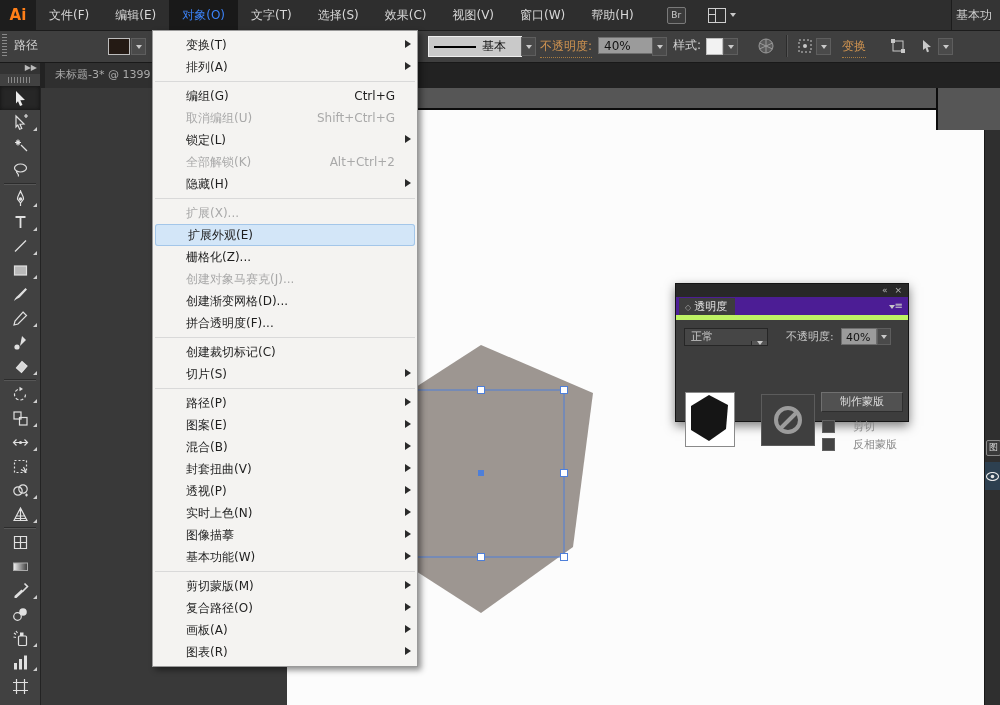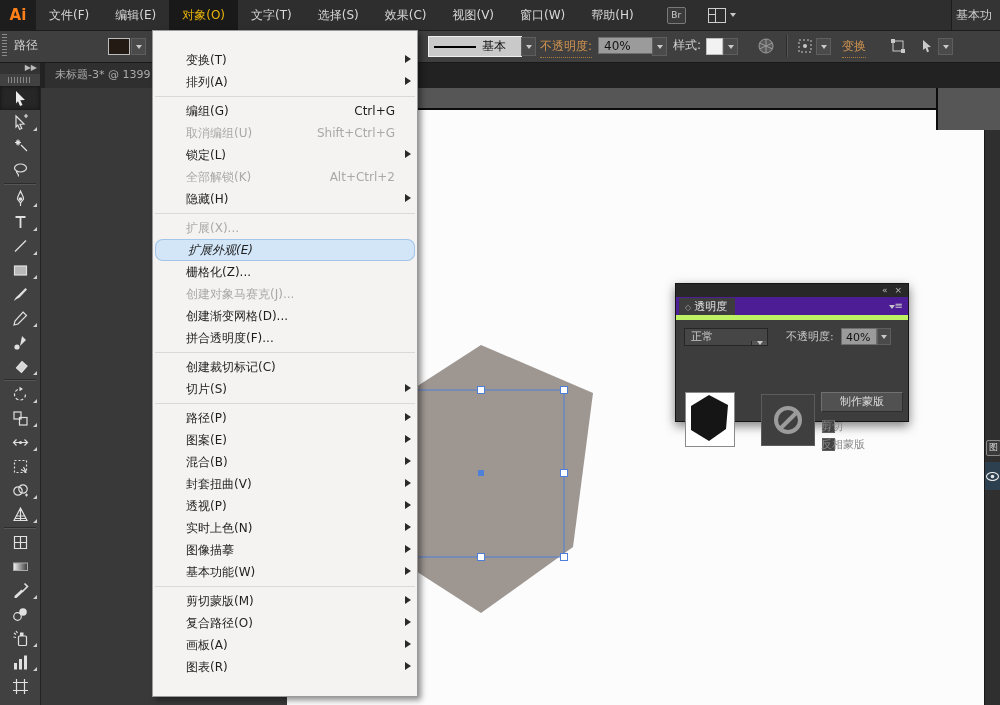--- a/index.html
+++ b/index.html
@@ -5,21 +5,21 @@
   html,body{margin:0;padding:0;background:#222;}
   #stage{position:relative;width:1000px;height:705px;overflow:hidden;
          font-family:"DejaVu Sans","Liberation Sans",sans-serif;font-size:12px;
          background:#393939;user-select:none;}
   
   #menubar{position:absolute;left:0;top:0;width:1000px;height:30px;background:#2e2e2e;
            border-bottom:1px solid #1c1c1c;display:flex;align-items:stretch;z-index:40;}
   #ai-logo{width:36px;background:#1d1d1d;color:#ff7f18;font-weight:bold;font-size:15px;
            display:flex;align-items:center;justify-content:center;}
   .mb-item{color:#d8d8d8;line-height:30px;padding:0 13px;white-space:nowrap;cursor:default;}
-  .mb-item.active{background:#191919;color:#eab308;}
+  .mb-item.active{background:#191919;color:#3b82f6;}
   #bridge-btn{margin-left:20px;align-self:center;width:17px;height:15px;border:1px solid #7a7a7a;
               background:#3a3a3a;color:#cfcfcf;font-size:9px;display:flex;align-items:center;
               justify-content:center;border-radius:2px;}
   #arrange-docs{margin-left:22px;align-self:center;display:flex;align-items:center;}
   #arrange-docs .panes{width:16px;height:13px;border:1px solid #cfcfcf;background:#2e2e2e;position:relative;}
   #arrange-docs .panes:before{content:"";position:absolute;left:6px;top:0;bottom:0;width:1px;background:#cfcfcf;}
   #arrange-docs .panes:after{content:"";position:absolute;left:0;right:9px;top:5px;height:1px;background:#cfcfcf;}
   #workspace{position:absolute;right:0;top:0;height:30px;width:44px;overflow:hidden;
              color:#cfcfcf;line-height:30px;padding-left:4px;background:#343434;border-left:1px solid #1c1c1c;}
   .dd-arrow{width:0;height:0;border-left:3.5px solid transparent;border-right:3.5px solid transparent;
@@ -68,28 +68,28 @@
   #tb-grip{height:6px;margin:3px 8px;background:repeating-linear-gradient(90deg,#8a8a8a 0 1px,transparent 1px 3px);}
   .tool{position:relative;height:24px;display:flex;align-items:center;justify-content:center;}
   .tool.active{background:#262626;box-shadow:inset 0 0 4px #111;}
   .tool.fly:after{content:"";position:absolute;right:3px;bottom:3px;width:0;height:0;
                   border-left:4px solid transparent;border-bottom:4px solid #cfcfcf;}
   .tool svg{display:block;}
   .tool-sep{height:1px;background:#2c2c2c;border-bottom:1px solid #565656;margin:1px 4px;}
   
   #object-menu{position:absolute;left:152px;top:30px;width:266px;background:#f4f3f1;
                border:1px solid #9a9a9a;box-shadow:3px 3px 6px rgba(0,0,0,.45);z-index:50;
-               padding:18px 0;box-sizing:border-box;}
+               padding:3px 0;box-sizing:border-box;}
   .m-row{position:relative;height:22px;display:flex;align-items:center;color:#1e1e1e;}
   .m-row .lab{margin-left:33px;white-space:nowrap;}
   .m-row .sc{margin-left:auto;margin-right:22px;white-space:nowrap;}
   .m-row .sub{position:absolute;right:6px;top:6px;width:0;height:0;
               border-top:4.5px solid transparent;border-bottom:4.5px solid transparent;border-left:6px solid #2a2a2a;}
   .m-row.dis{color:#a9a9a9;}
-  .m-row.hl{background:#d3e6f8;box-shadow:inset 0 0 0 1px #a3c6e9;border-radius:8px;margin:0 2px;font-style:italic;}
+  .m-row.hl{background:#d3e6f8;box-shadow:inset 0 0 0 1px #a3c6e9;border-radius:3px;margin:0 2px;}
   .m-sep{height:1px;background:#d9d9d9;margin:3px 2px;}
   
   #tpanel{position:absolute;left:675px;top:283px;width:234px;height:139px;background:#3d3d3d;
           border:1px solid #151515;box-shadow:0 4px 10px rgba(0,0,0,.5);z-index:45;box-sizing:border-box;}
   #tp-head{height:13px;background:#282828;position:relative;color:#b9b9b9;}
   #tp-head .ctrls{position:absolute;right:4px;top:0;font-size:9px;line-height:13px;letter-spacing:2px;}
   #tp-tabs{height:18px;background:#4c1d95;position:relative;border-bottom:5px solid #bef264;}
   #tp-tab{position:absolute;left:3px;top:1px;height:17px;background:#3d3d3d;color:#e0e0e0;
           font-size:11px;line-height:17px;padding:0 8px 0 6px;}
   #tp-tab .dia{font-size:8px;color:#9a9a9a;margin-right:3px;}
@@ -107,21 +107,21 @@
   #tp-thumb{position:absolute;left:9px;top:72px;width:48px;height:53px;background:#ffffff;border:1px solid #8a8a8a;}
   #tp-link{position:absolute;left:85px;top:74px;width:52px;height:50px;background:#3f3f3f;border:1px solid #5c5c5c;
            display:flex;align-items:center;justify-content:center;}
   #tp-forbid{width:28px;height:28px;border:4px solid #9c9c9c;border-radius:50%;position:relative;box-sizing:border-box;}
   #tp-forbid:before{content:"";position:absolute;left:-1px;top:9px;width:22px;height:4px;background:#9c9c9c;
                     transform:rotate(-45deg);}
   #tp-mask-btn{position:absolute;left:145px;top:72px;width:82px;height:20px;background:#515151;
                border:1px solid #707070;border-bottom-color:#2e2e2e;border-right-color:#2e2e2e;
                color:#dcdcdc;font-size:11px;line-height:18px;text-align:center;box-sizing:border-box;}
   .tp-check{position:absolute;left:146px;width:11px;height:11px;background:#434343;border:1px solid #606060;}
-  .tp-chklab{position:absolute;left:145px;color:#8a8a8a;font-size:11px;}
+  .tp-chklab{position:absolute;left:177px;color:#8a8a8a;font-size:11px;}
 </style>
 </head>
 <body>
 
 <div id="stage">
 
   <div id="pasteboard-left"></div>
   <div id="doc-band"></div>
   <div id="artboard"></div>
   <div id="band-notch"></div>

